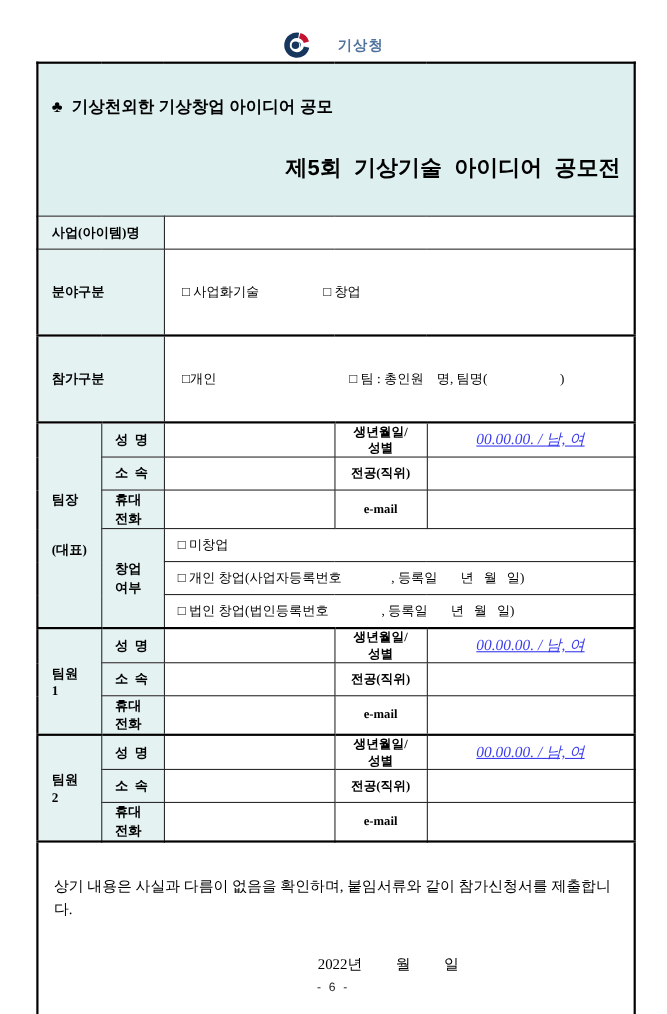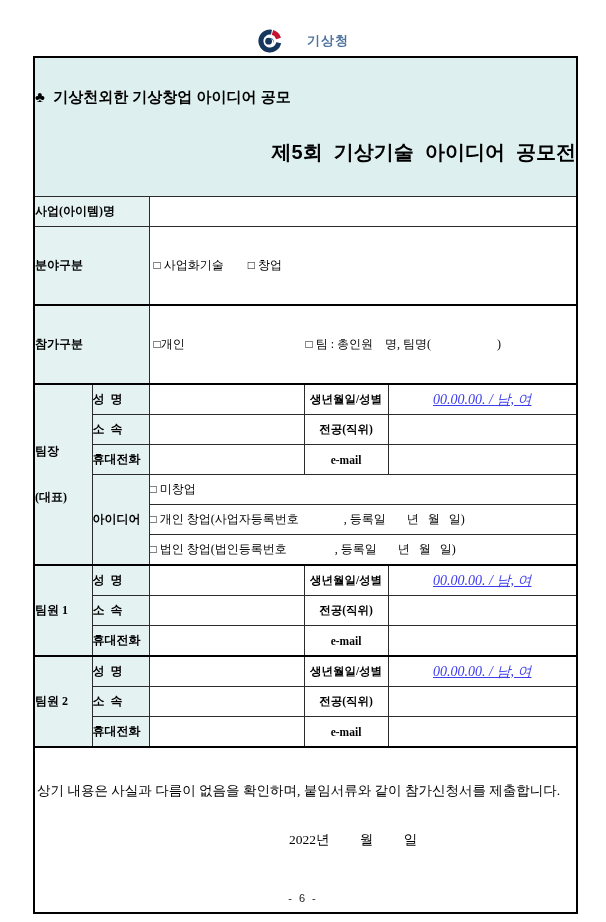--- a/index.html
+++ b/index.html
@@ -31,21 +31,21 @@
   table.form{
     margin-left:33px;
     border-collapse:collapse;
     table-layout:fixed;
     width:543px;
     border:2px solid #000;
     font-size:12px;
   }
   table.form td{
     border:1px solid #2b2b2b;
-    padding:0 0;
+    padding:0 12px;
     white-space:pre-wrap;
     vertical-align:middle;
     overflow:hidden;
   }
   tr.h30 td{height:29px;}
   tr.sec td{border-top:2px solid #000;}
   td.title-cell{
     background:#ddefee;
     height:60px;
     padding:4px 8px;
@@ -66,21 +66,21 @@
   td.lbl2{
     text-align:center;font-weight:bold;font-size:11.5px;
     padding:0 1px;
   }
   td.opt{padding-left:8px;font-weight:normal;}
   td.input{background:#fff;}
   td.blue{
     color:#3c3cee;font-style:italic;text-align:center;font-size:14px;text-decoration:underline;
   }
   .side div{line-height:1.3;}
-  .cat-row{display:flex;gap:24px;padding-left:4px;}
+  .cat-row{display:flex;gap:58px;padding-left:4px;}
   .part-row{display:flex;padding-left:4px;}
   .part-ind{width:152px;}
   
   td.decl{height:164px;vertical-align:top;padding:14px 12px 8px 12px;}
   .decl-text{font-size:13.5px;line-height:1.55;padding:0 2px;}
   .decl-date{font-size:13.5px;text-align:center;padding-left:95px;margin-top:0;}
   
   .page-num{
     position:absolute;left:0;right:0;bottom:18px;
     text-align:center;
@@ -168,21 +168,21 @@
     </tr>
 
     <tr class="h30">
       <td class="lbl">휴대전화</td>
       <td class="input"></td>
       <td class="lbl2">e-mail</td>
       <td class="input"></td>
     </tr>
 
     <tr class="h30">
-      <td class="lbl" rowspan="3">아이디어</td>
+      <td class="lbl" rowspan="3">창업여부</td>
       <td class="opt" colspan="3">□ 미창업</td>
     </tr>
     <tr class="h30">
       <td class="opt" colspan="3">□ 개인 창업(사업자등록번호               , 등록일       년   월   일)</td>
     </tr>
     <tr class="h30">
       <td class="opt" colspan="3">□ 법인 창업(법인등록번호                , 등록일       년   월   일)</td>
     </tr>
 
     <tr class="h30 sec">

